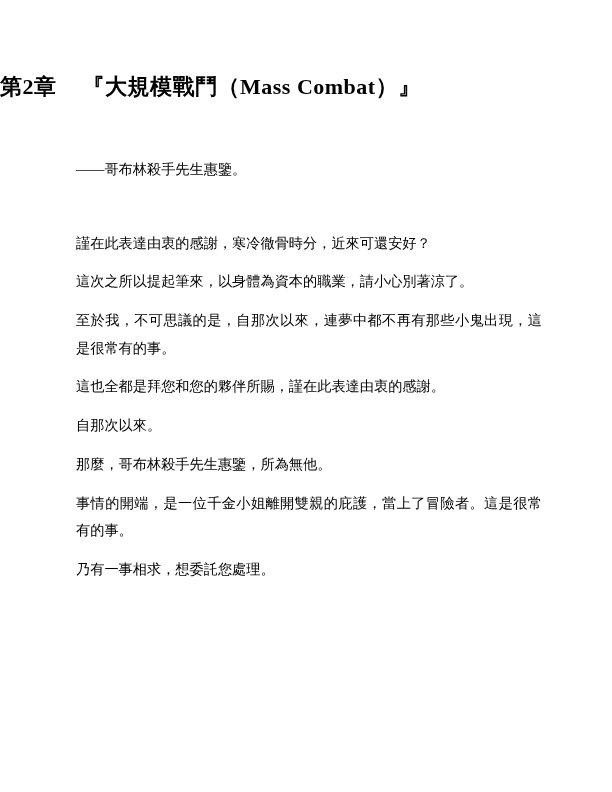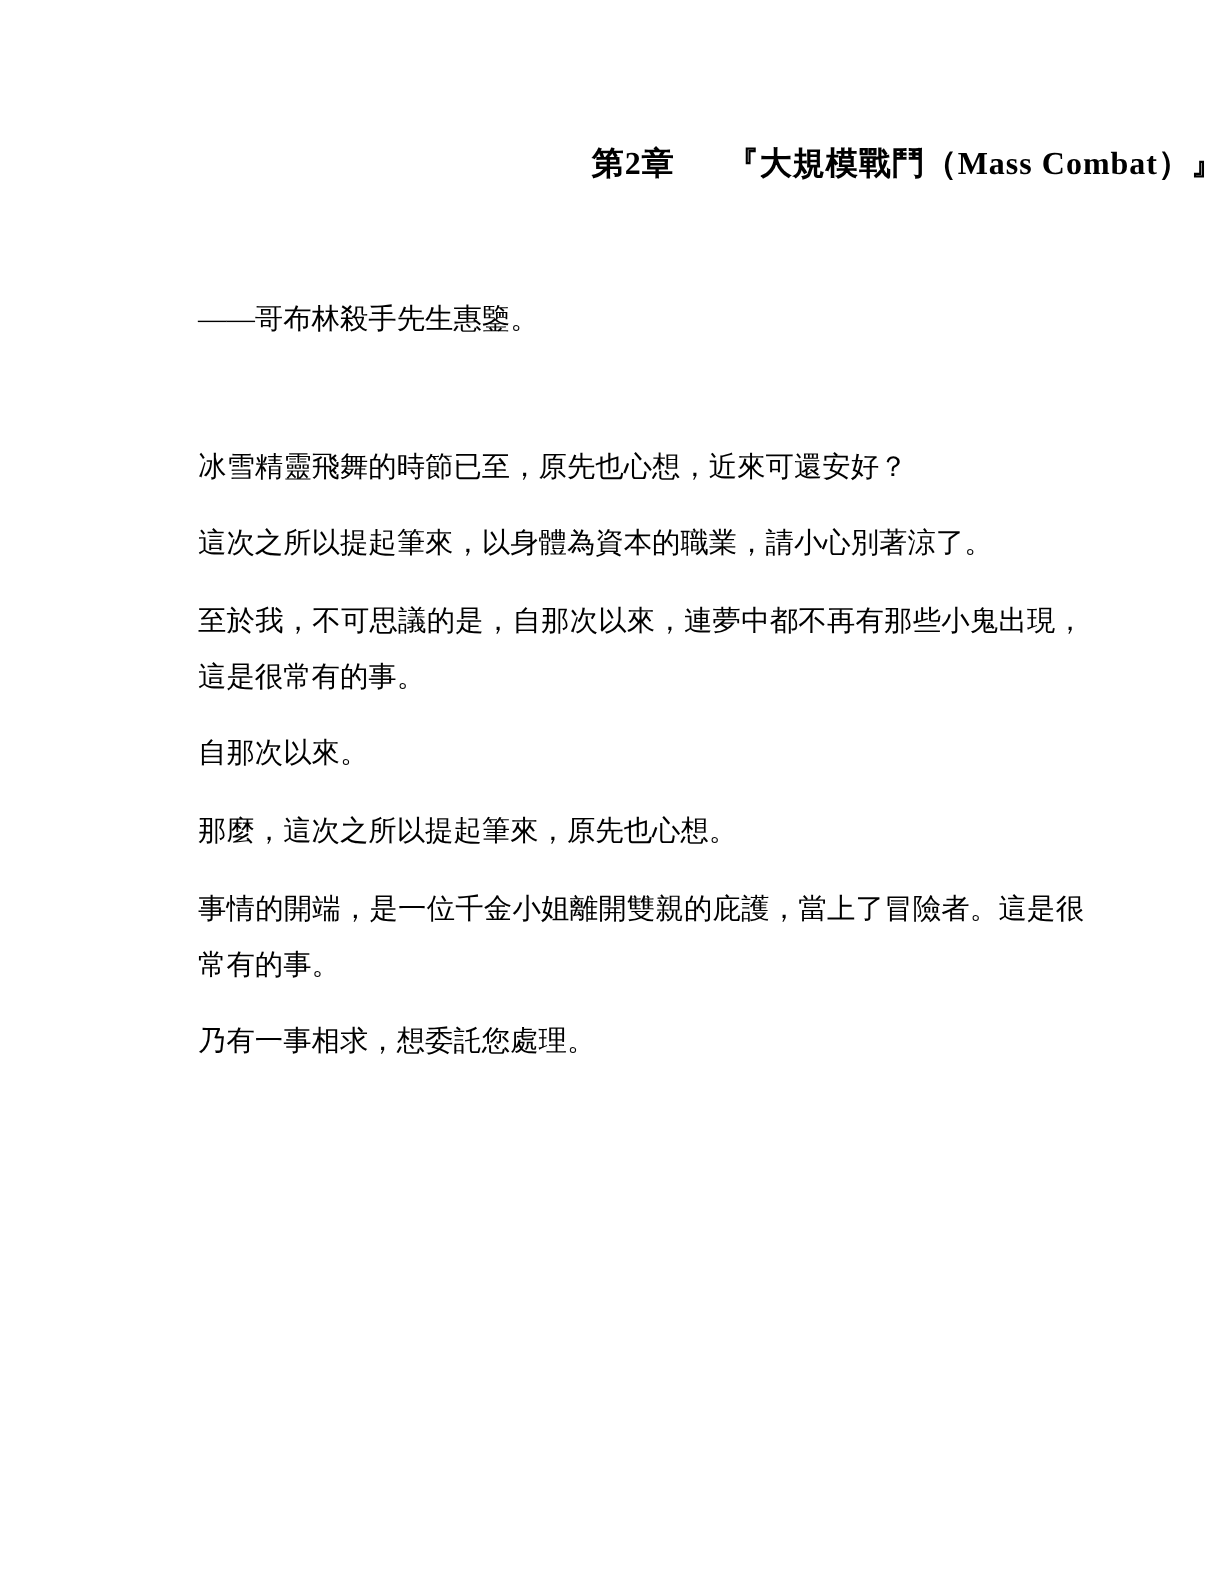--- a/index.html
+++ b/index.html
@@ -17,37 +17,37 @@
   .page {
     position: relative;
     width: 612px;
     height: 792px;
     box-sizing: border-box;
     padding: 0;
   }
   .chapter-title {
     margin: 0;
     padding-top: 72px;
-    text-align: right;
-    font-size: 16px;
+    text-align: left;
+    font-size: 22px;
     font-weight: bold;
     letter-spacing: 0.5px;
     white-space: nowrap;
     font-family: "Liberation Serif", "DejaVu Serif", serif;
   }
   .chapter-title .num {
     font-family: "Liberation Serif", "DejaVu Serif", serif;
   }
   .chapter-title .gap {
     display: inline-block;
     width: 26px;
   }
   .body-block {
     margin-top: 54px;
-    padding-left: 99px;
+    padding-left: 76px;
     padding-right: 70px;
   }
   p.para {
     margin: 0 0 11px 0;
     font-size: 14.2px;
     line-height: 1.95;
     text-align: justify;
     text-justify: inter-ideograph;
     font-family: "Liberation Serif", "DejaVu Serif", serif;
   }
@@ -62,22 +62,23 @@
 <body>
 
 <div class="page">
 
   <h1 class="chapter-title">
     <span class="num">第2章</span><span class="gap"></span><span class="ttl">『大規模戰鬥（Mass Combat）』</span>
   </h1>
 
   <div class="body-block">
     <p class="salutation">——哥布林殺手先生惠鑒。</p>
-    <p class="para">冰雪精靈飛舞的時節已至，原先也心想，近來可還安好？</p>
+    <p class="para">謹在此表達由衷的感謝，寒冷徹骨時分，近來可還安好？</p>
     <p class="para">這次之所以提起筆來，以身體為資本的職業，請小心別著涼了。</p>
     <p class="para">至於我，不可思議的是，自那次以來，連夢中都不再有那些小鬼出現，這是很常有的事。</p>
+    <p class="para">這也全都是拜您和您的夥伴所賜，謹在此表達由衷的感謝。</p>
     <p class="para">自那次以來。</p>
-    <p class="para">那麼，這次之所以提起筆來，原先也心想。</p>
+    <p class="para">那麼，哥布林殺手先生惠鑒，所為無他。</p>
     <p class="para">事情的開端，是一位千金小姐離開雙親的庇護，當上了冒險者。這是很常有的事。</p>
     <p class="para">乃有一事相求，想委託您處理。</p>
   </div>
 
 </div>
 
 </body></html>

